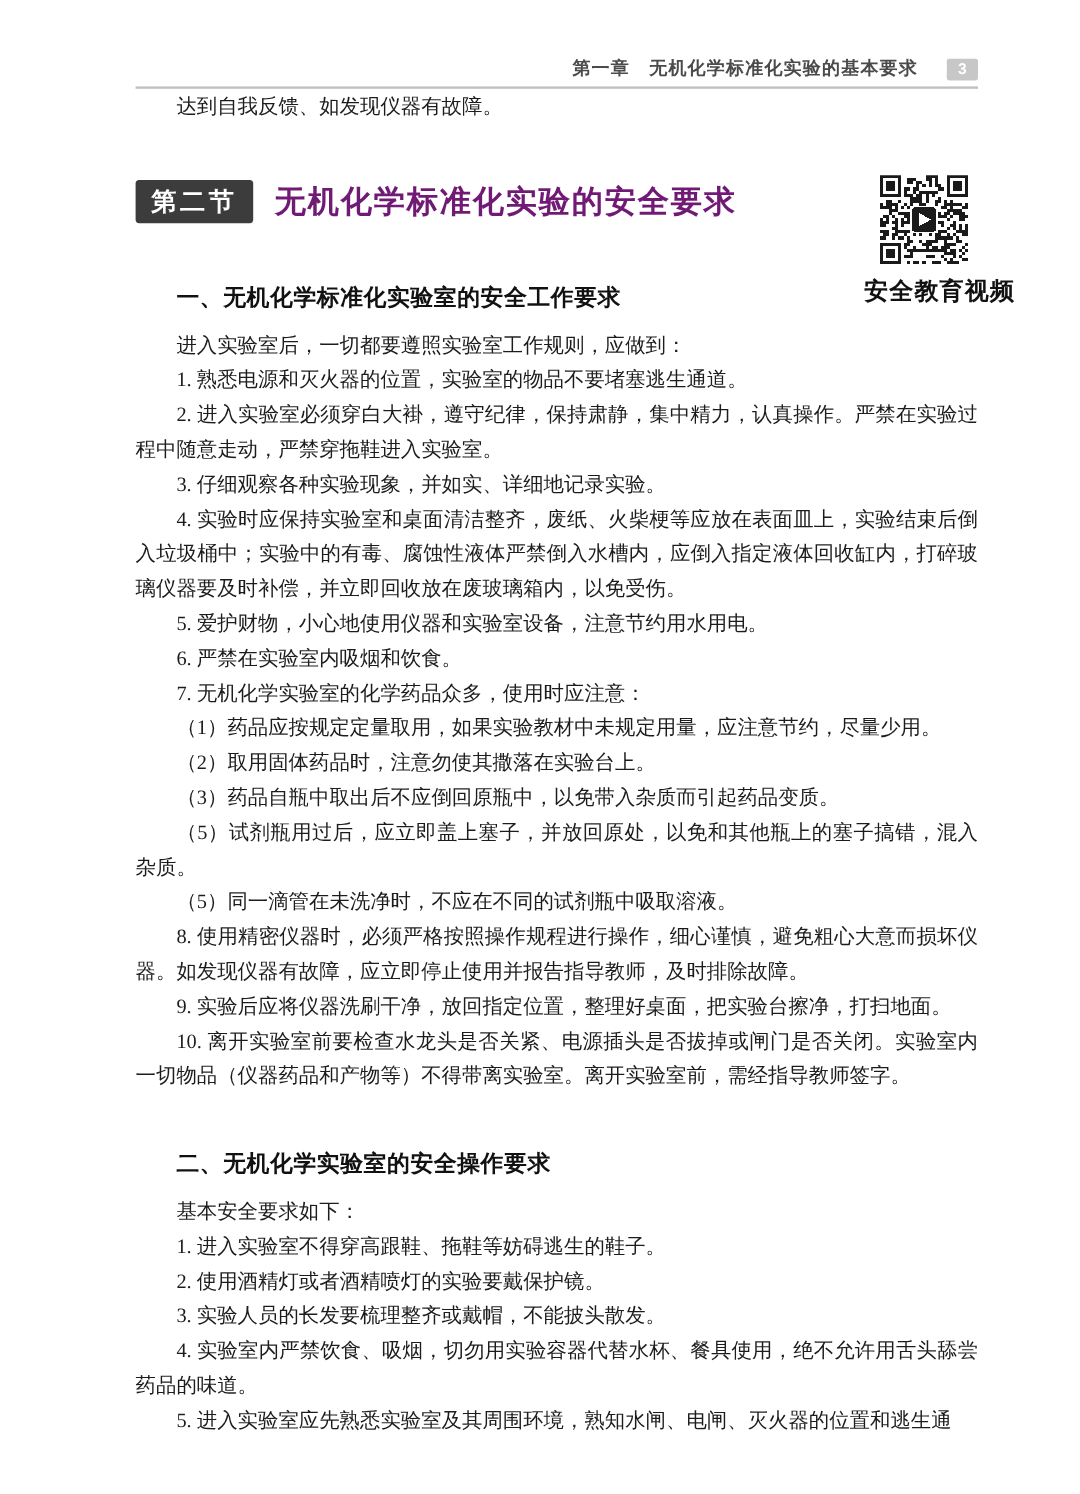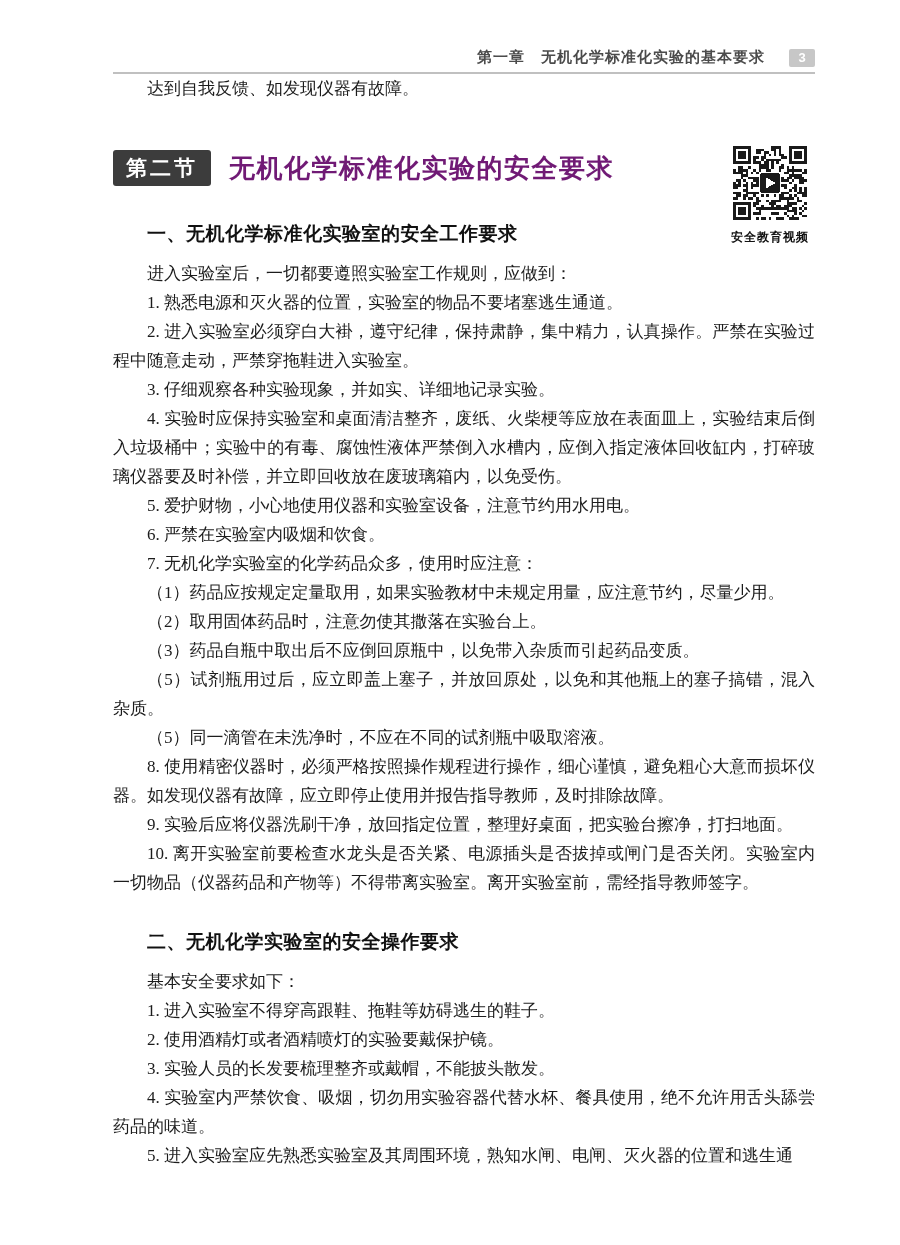--- a/index.html
+++ b/index.html
@@ -41,28 +41,28 @@
     font-family: "Liberation Sans", "DejaVu Sans", sans-serif;
     font-weight: bold; font-size: 26px; letter-spacing: 1.5px;
     margin-left: 18px; color: #701a75; white-space: nowrap;
   }
 
   
   .qr-block { position: absolute; top: 146px; right: 80px; width: 100px; text-align: center; }
   .qr-code { display: block; margin: 0 auto; background: #fff; }
   .qr-caption {
     margin-top: 9px; font-family: "Liberation Sans", "DejaVu Sans", sans-serif;
-    font-weight: bold; font-size: 12px; color: #111; letter-spacing: 1px; white-space: nowrap;
+    font-weight: bold; font-size: 20px; color: #111; letter-spacing: 1px; white-space: nowrap;
   }
 
   
   .subsection-title {
     font-family: "Liberation Sans", "DejaVu Sans", sans-serif;
     font-weight: bold; font-size: 19px; color: #111;
-    margin: 32px 0 12px 0; padding-left: 34px; letter-spacing: .5px;
+    margin: 46px 0 12px 0; padding-left: 34px; letter-spacing: .5px;
   }
   .body-p {
     margin: 0; font-size: 17px; line-height: 29px;
     text-indent: 2em; text-align: justify; color: #1c1c1c;
   }
 </style>
 </head>
 <body>
 
 <div class="page">

